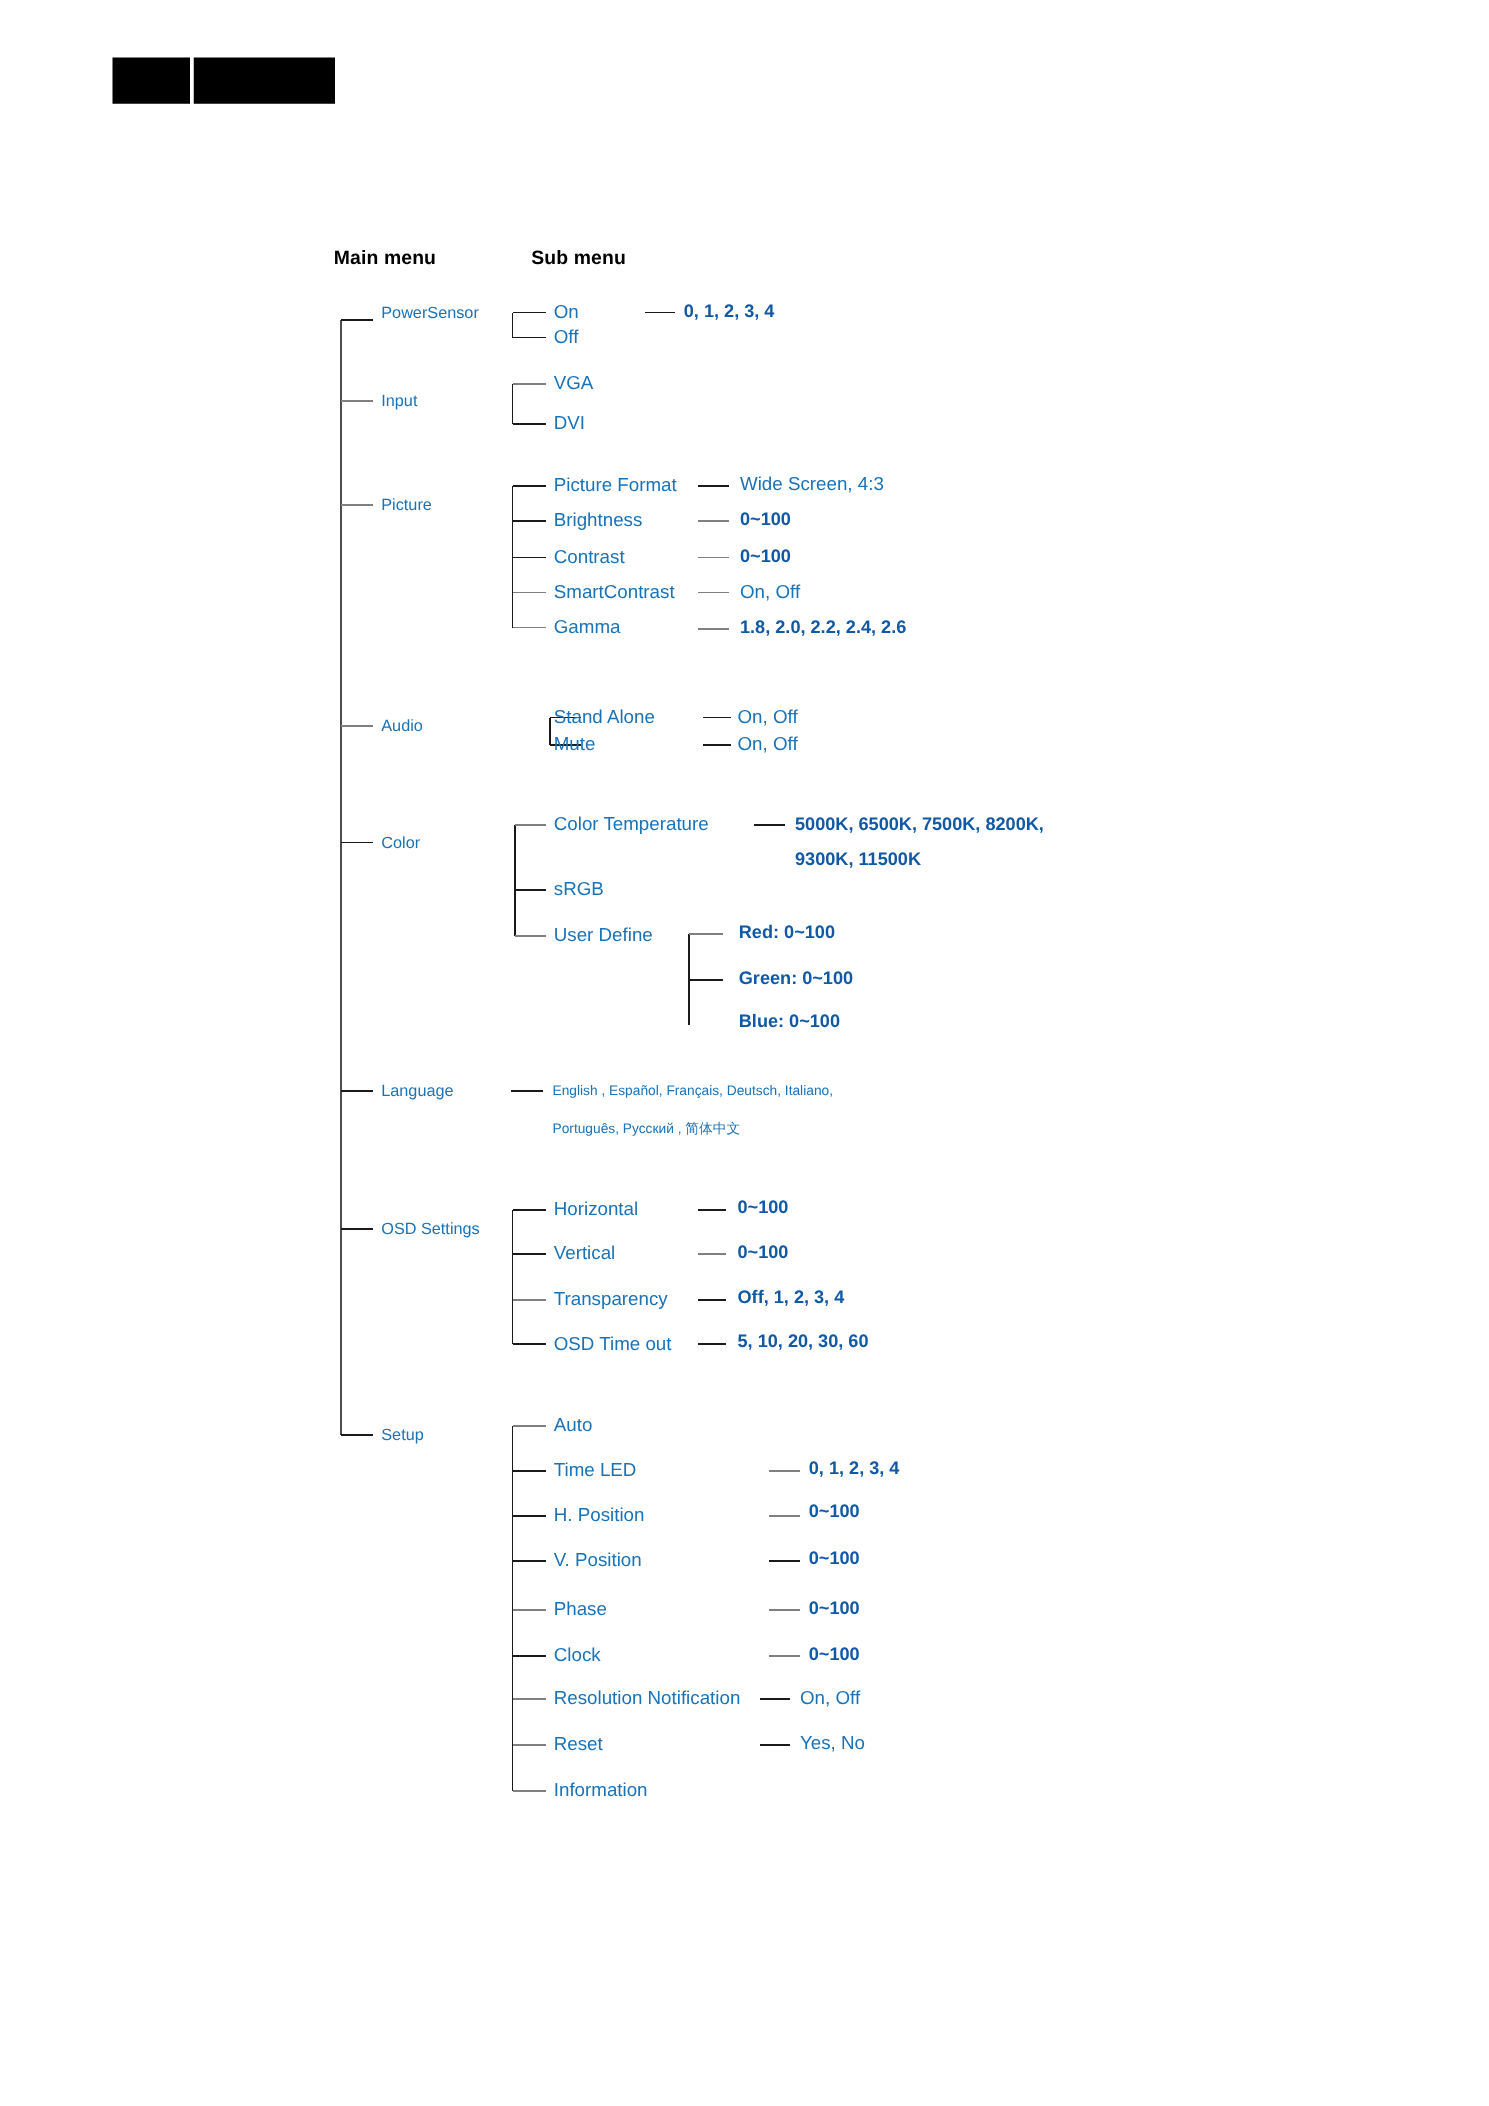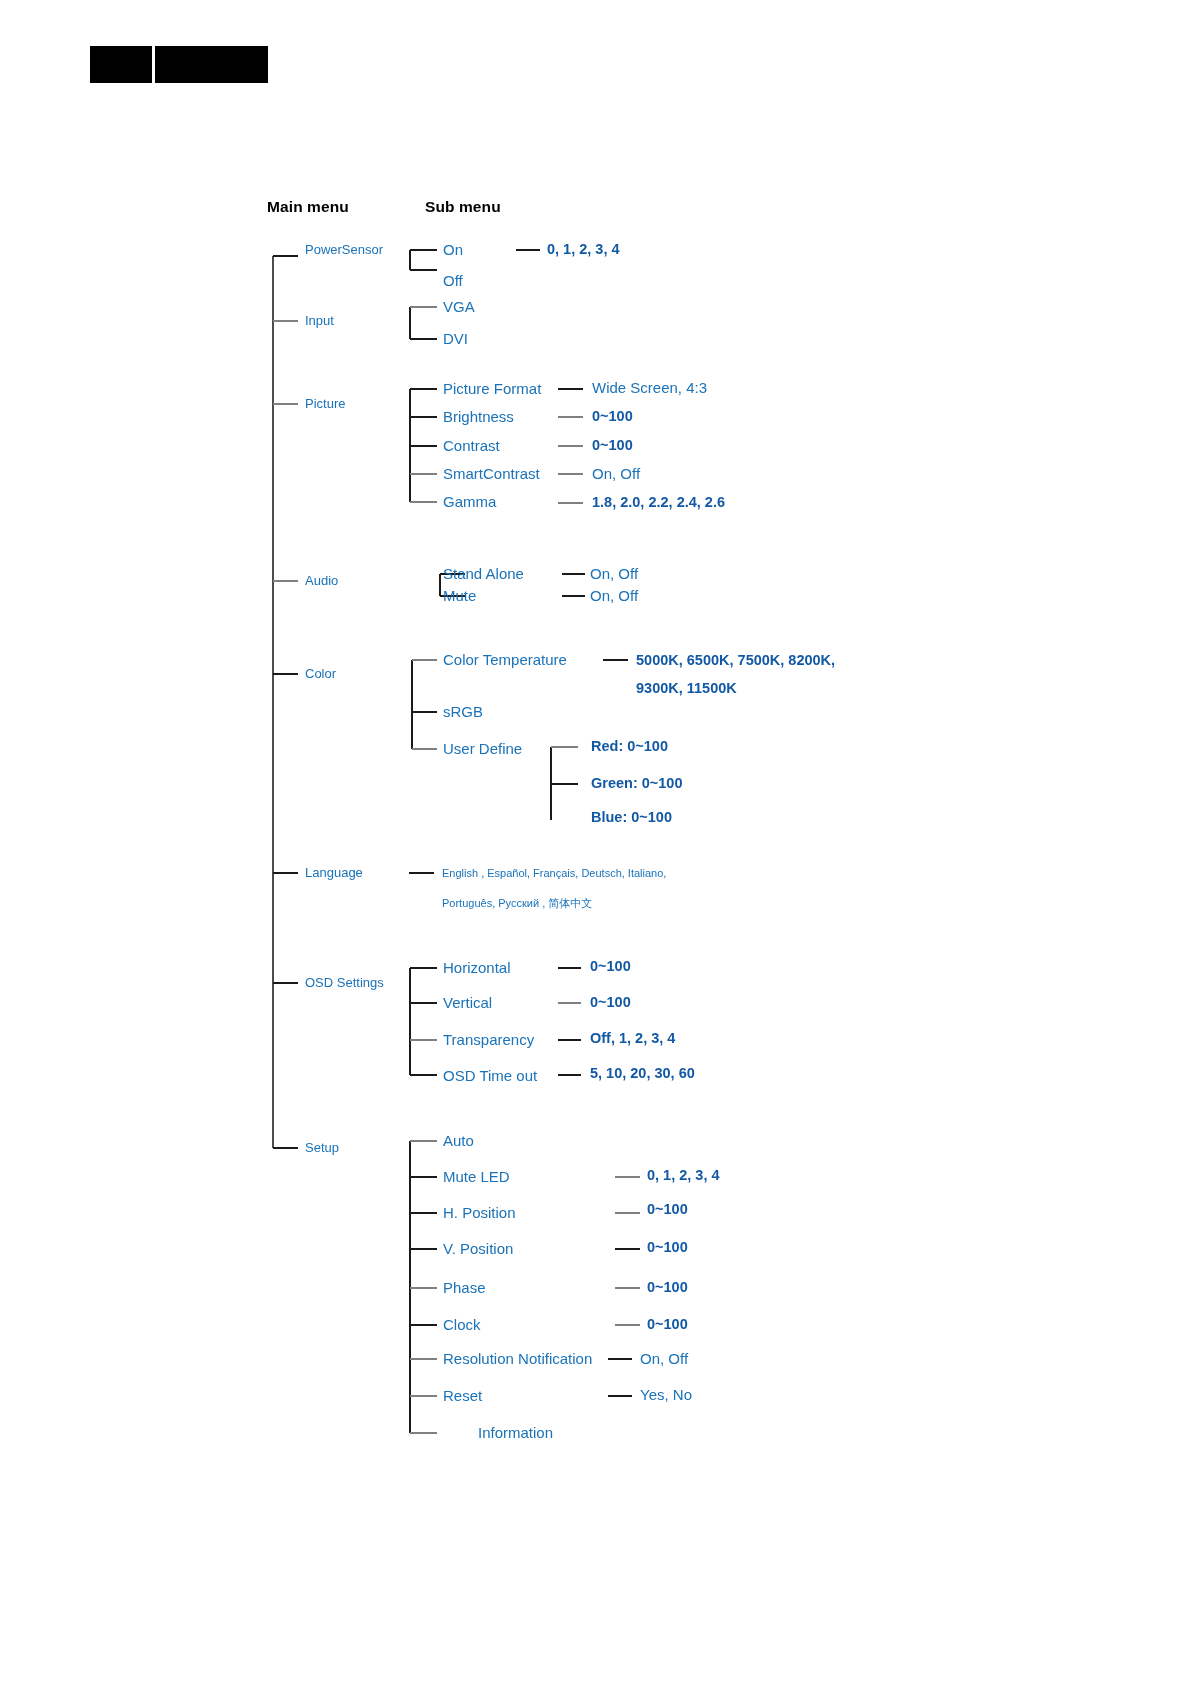--- a/index.html
+++ b/index.html
@@ -161,21 +161,21 @@
       <line x1="608" y1="1359" x2="632" y2="1359"></line>
       <line x1="608" y1="1396" x2="632" y2="1396"></line>
     </g>
   </svg>
 
   <div class="col-header" id="hdr-main">Main menu</div>
   <div class="col-header" id="hdr-sub">Sub menu</div>
 
   <div class="node main-node" style="left:305px; top:250px; transform:translateY(-50%);">PowerSensor</div>
   <div class="node sub-node" style="left:443px; top:250px; transform:translateY(-50%);">On</div>
-  <div class="node sub-node" style="left:443px; top:270px; transform:translateY(-50%);margin-top:11px;">Off</div>
+  <div class="node sub-node" style="left:443px; top:270px; transform:translateY(-50%);">Off</div>
   <div class="node val-node" style="left:547px; top:250px; transform:translateY(-50%);">0, 1, 2, 3, 4</div>
 
   <div class="node main-node" style="left:305px; top:321px; transform:translateY(-50%);">Input</div>
   <div class="node sub-node" style="left:443px; top:307px; transform:translateY(-50%);">VGA</div>
   <div class="node sub-node" style="left:443px; top:339px; transform:translateY(-50%);">DVI</div>
 
   <div class="node main-node" style="left:305px; top:404px; transform:translateY(-50%);">Picture</div>
   <div class="node sub-node" style="left:443px; top:389px; transform:translateY(-50%);">Picture Format</div>
   <div class="node val-plain" style="left:592px; top:388px; transform:translateY(-50%);">Wide Screen, 4:3</div>
   <div class="node sub-node" style="left:443px; top:417px; transform:translateY(-50%);">Brightness</div>
@@ -212,29 +212,29 @@
   <div class="node val-node" style="left:590px; top:967px; transform:translateY(-50%);">0~100</div>
   <div class="node sub-node" style="left:443px; top:1003px; transform:translateY(-50%);">Vertical</div>
   <div class="node val-node" style="left:590px; top:1003px; transform:translateY(-50%);">0~100</div>
   <div class="node sub-node" style="left:443px; top:1040px; transform:translateY(-50%);">Transparency</div>
   <div class="node val-node" style="left:590px; top:1039px; transform:translateY(-50%);">Off, 1, 2, 3, 4</div>
   <div class="node sub-node" style="left:443px; top:1076px; transform:translateY(-50%);">OSD Time out</div>
   <div class="node val-node" style="left:590px; top:1074px; transform:translateY(-50%);">5, 10, 20, 30, 60</div>
 
   <div class="node main-node" style="left:305px; top:1148px; transform:translateY(-50%);">Setup</div>
   <div class="node sub-node" style="left:443px; top:1141px; transform:translateY(-50%);">Auto</div>
-  <div class="node sub-node" style="left:443px; top:1177px; transform:translateY(-50%);">Mute LED</div>
+  <div class="node sub-node" style="left:443px; top:1177px; transform:translateY(-50%);">Time LED</div>
   <div class="node val-node" style="left:647px; top:1176px; transform:translateY(-50%);">0, 1, 2, 3, 4</div>
   <div class="node sub-node" style="left:443px; top:1213px; transform:translateY(-50%);">H. Position</div>
   <div class="node val-node" style="left:647px; top:1210px; transform:translateY(-50%);">0~100</div>
   <div class="node sub-node" style="left:443px; top:1249px; transform:translateY(-50%);">V. Position</div>
   <div class="node val-node" style="left:647px; top:1248px; transform:translateY(-50%);">0~100</div>
   <div class="node sub-node" style="left:443px; top:1288px; transform:translateY(-50%);">Phase</div>
   <div class="node val-node" style="left:647px; top:1288px; transform:translateY(-50%);">0~100</div>
   <div class="node sub-node" style="left:443px; top:1325px; transform:translateY(-50%);">Clock</div>
   <div class="node val-node" style="left:647px; top:1325px; transform:translateY(-50%);">0~100</div>
   <div class="node sub-node" style="left:443px; top:1359px; transform:translateY(-50%);">Resolution Notification</div>
   <div class="node val-plain" style="left:640px; top:1359px; transform:translateY(-50%);">On, Off</div>
   <div class="node sub-node" style="left:443px; top:1396px; transform:translateY(-50%);">Reset</div>
   <div class="node val-plain" style="left:640px; top:1395px; transform:translateY(-50%);">Yes, No</div>
-  <div class="node sub-node" style="left:443px; top:1433px; transform:translateY(-50%);margin-left:35px;">Information</div>
+  <div class="node sub-node" style="left:443px; top:1433px; transform:translateY(-50%);">Information</div>
 
 </div>
 
 </body></html>

